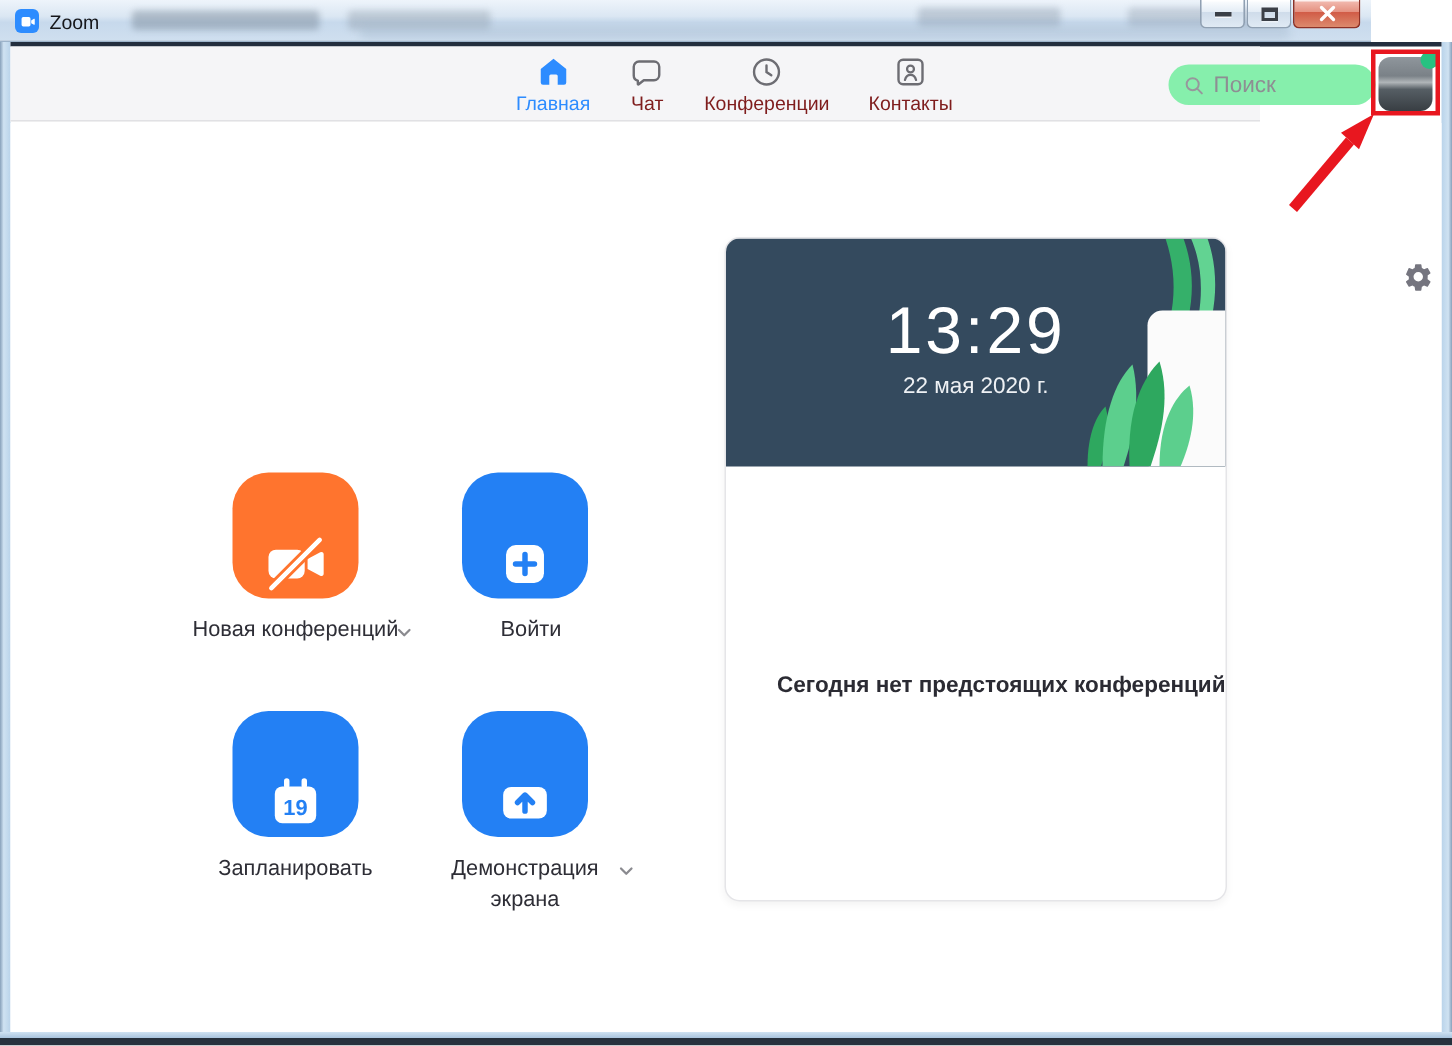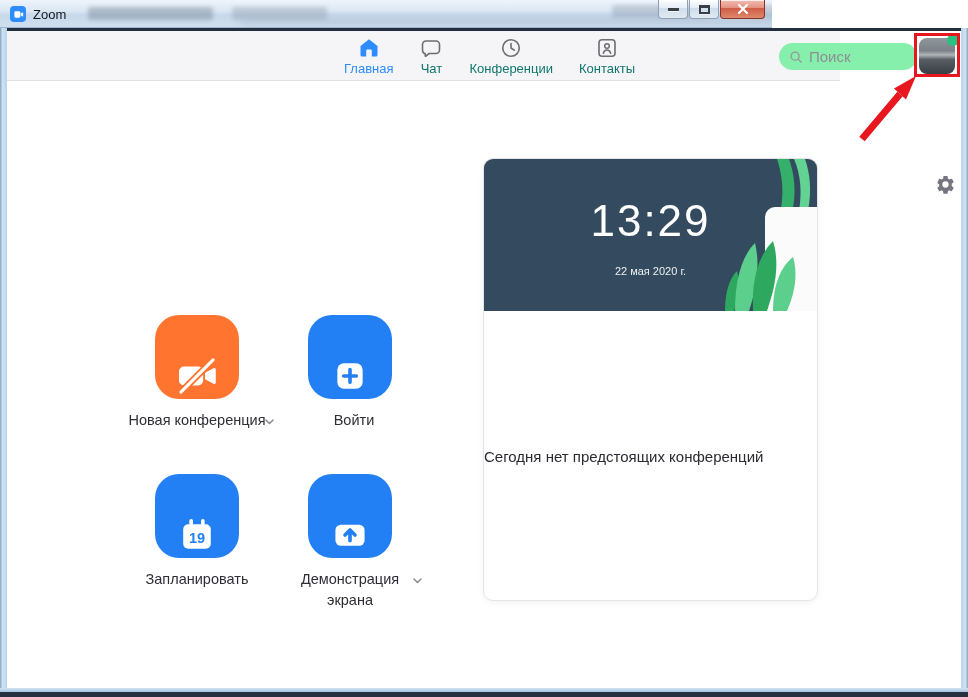--- a/index.html
+++ b/index.html
@@ -1,21 +1,21 @@
 <!DOCTYPE html>
 <html lang="ru"><head>
 <meta charset="utf-8">
 <style>
   * { margin:0; padding:0; box-sizing:border-box; }
   html,body { width:968px; height:697px; }
   body { font-family:"Liberation Sans", sans-serif; background:#fff; position:relative; overflow:hidden; }
   .screen { position:absolute; left:0; top:0; width:968px; height:697px; }
 
   
-  .titlebar { position:absolute; left:0; top:0; width:772px; height:28px;
+  .titlebar { position:absolute; left:0; top:0; width:914px; height:28px;
     background:linear-gradient(180deg,#eef4fb 0%,#dbe7f3 40%,#c7d9ec 55%,#cfdfef 100%);
     border-bottom:1px solid #9db4cb; overflow:hidden; }
   .blob { position:absolute; border-radius:3px; filter:blur(2px); }
   .b1 { left:88px; top:7px; width:125px; height:13px; background:rgba(118,132,148,.45); }
   .b2 { left:232px; top:7px; width:95px; height:13px; background:rgba(140,152,166,.38); }
   .b3 { left:612px; top:5px; width:95px; height:13px; background:rgba(130,144,160,.35); }
   .b4 { left:752px; top:5px; width:105px; height:13px; background:rgba(130,144,160,.30); }
   .b5 { left:240px; top:17px; width:620px; height:9px; background:rgba(165,185,205,.40); filter:blur(3px); }
   .zoom-logo { position:absolute; left:10px; top:6px; width:16px; height:16px; border-radius:4px;
     background:#2D8CFF; display:flex; align-items:center; justify-content:center; }
@@ -40,21 +40,21 @@
   .taskbar-edge { position:absolute; left:0; top:692px; width:968px; height:5px; background:#27313d; }
 
   
   .app-top-line { position:absolute; left:7px; top:28px; width:954px; height:3px; background:#232e3e; }
   .app-header { position:absolute; left:7px; top:31px; width:833px; height:50px;
     background:#f5f5f7; border-bottom:1px solid #e1e1e4; }
   .app-content { position:absolute; left:7px; top:82px; width:954px; height:606px; background:#ffffff; }
 
   .tabs { position:absolute; left:337px; top:0; height:50px; display:flex; gap:26px; align-items:center; }
   .tab { display:flex; flex-direction:column; align-items:center; gap:1px; cursor:default; }
-  .tab-label { font-size:13px; color:#0f766e; }
+  .tab-label { font-size:13px; color:#7f1d1d; }
   .tab.active .tab-label { color:#2D8CFF; }
 
   .search-box { position:absolute; left:772px; top:12px; width:138px; height:27px;
     background:#86efac; border-radius:14px; display:flex; align-items:center; padding-left:10px; gap:6px; }
   .search-box input { border:none; outline:none; background:transparent; width:100px;
     font-size:15px; color:#333; font-family:"Liberation Sans", sans-serif; }
   .search-box input::placeholder { color:#8e8e93; }
 
   .avatar { position:absolute; left:919px; top:38px; width:36px; height:36px; border-radius:8px;
     background:linear-gradient(180deg,#8f969c 0%,#7a8187 35%,#b0b5b8 47%,#565e64 60%,#383e43 100%); }
@@ -81,23 +81,23 @@
   .chev { position:absolute; }
   .chev-new   { left:256px; top:333px; }
   .chev-share { left:404px; top:492px; }
 
   .meeting-card { position:absolute; left:476px; top:76px; width:335px; height:443px;
     border:1px solid #e5e5e8; border-radius:10px; background:#fff; overflow:hidden;
     box-shadow:0 2px 6px rgba(0,0,0,.05); }
   .card-hero { position:relative; width:100%; height:152px; background:#344A5E; overflow:hidden; }
   .hero-center { position:absolute; left:0; top:40px; width:100%; text-align:center; }
   .hero-time { font-size:44px; color:#ffffff; letter-spacing:2px; line-height:1; }
-  .hero-date { margin-top:22px; font-size:11px; color:#eef1f4; }
+  .hero-date { margin-top:6px; font-size:15px; color:#eef1f4; }
   .hero-plant { position:absolute; right:0; top:0; }
-  .card-body { height:291px; display:flex; align-items:center; justify-content:flex-start; }
+  .card-body { height:291px; display:flex; align-items:center; justify-content:flex-end;font-weight:bold; }
   .empty-msg { font-size:15px; color:#2b2b33; }
 </style>
 </head>
 <body>
 
 <div class="screen">
 
   <div class="titlebar">
     <div class="blob b1"></div>
     <div class="blob b2"></div>
@@ -186,21 +186,21 @@
     </svg>
 
     <div class="action-btn btn-new">
       <svg width="46" height="46" viewBox="0 0 24 24">
         <rect x="2.6" y="7" width="12.6" height="10" rx="2.6" fill="#fff"></rect>
         <path fill="#fff" d="M16.2 10.3 L20.6 7.9 a.8.8 0 0 1 1.2.7 v6.8 a.8.8 0 0 1-1.2.7 L16.2 13.7 z"></path>
         <path d="M3.6 20.4 L20.4 3.6" stroke="#FF742E" stroke-width="3.6"></path>
         <path d="M3.6 20.4 L20.4 3.6" stroke="#fff" stroke-width="1.6" stroke-linecap="round"></path>
       </svg>
     </div>
-    <div class="action-label lbl-new">Новая конференция</div>
+    <div class="action-label lbl-new">Новая конференций</div>
     <svg class="chev chev-new" width="13" height="13" viewBox="0 0 13 13">
       <path d="M3 5 L6.5 8.5 L10 5" fill="none" stroke="#8a8a8f" stroke-width="1.5" stroke-linecap="round" stroke-linejoin="round"></path>
     </svg>
 
     <div class="action-btn btn-join">
       <svg width="46" height="46" viewBox="0 0 24 24">
         <rect x="5.4" y="5.4" width="13.2" height="13.2" rx="3.4" fill="#fff"></rect>
         <path d="M12 8.7 V15.3 M8.7 12 H15.3" stroke="#2380F4" stroke-width="1.9" stroke-linecap="round"></path>
       </svg>
     </div>

